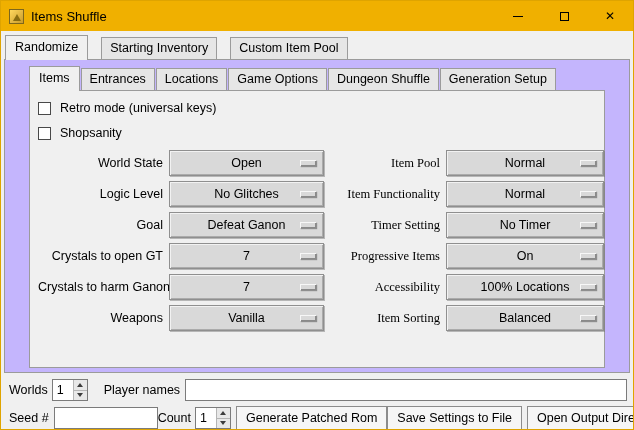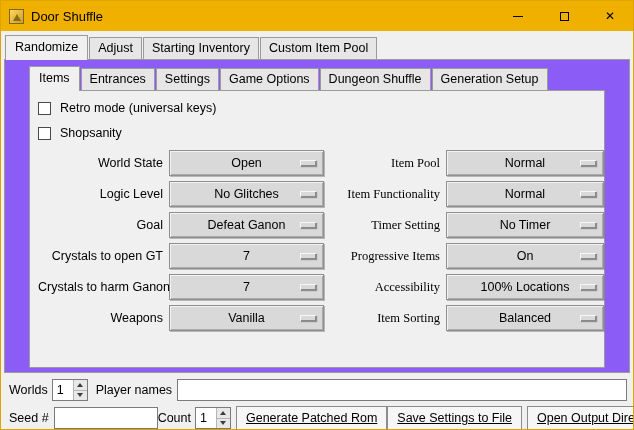--- a/index.html
+++ b/index.html
@@ -32,35 +32,35 @@
     border-bottom: 7px solid #8a6d10;
   }
   .title { font-size: 13px; }
   .win-controls { margin-left: auto; display: flex; height: 100%; }
   .win-btn { width: 46px; height: 100%; display: flex; align-items: center; justify-content: center; }
   .glyph-min { width: 10px; height: 1px; background: #000; }
   .glyph-max { width: 9px; height: 9px; border: 1px solid #000; }
   .glyph-close { font-size: 12px; line-height: 1; }
   
   .tabs { display: flex; align-items: flex-end; position: relative; z-index: 2; }
-  .tabs.level1 { padding: 3px 0 0 4px; }
+  .tabs.level1 { padding: 3px 0 0 4px; gap: 12px; }
   .tabs.level2 { padding-top: 2px; }
   .tab {
     font-size: 12.5px; padding: 3px 8px 4px;
     border: 1px solid #9b9b9b; border-bottom: none;
     background: #e6e6e6; margin-right: 1px; white-space: nowrap;
   }
   .tab.active {
     position: relative; top: 1px; z-index: 5;
     background: #f0f0f0; padding: 4px 9px 6px;
   }
   
   .pane1 {
     margin: 0 3px; border: 1px solid #9b9b9b;
-    height: 314px; background: #8b5cf6; position: relative; z-index: 1;
+    height: 314px; background: #c4b5fd; position: relative; z-index: 1;
   }
   .nb2 { margin: 3px 24px 0; }
   .pane2 {
     border: 1px solid #9b9b9b; height: 278px;
     background: #f0f0f0; position: relative; z-index: 1;
   }
   .pane2-inner { padding: 6px 0 0 8px; }
   
   .check-row { display: flex; align-items: center; height: 22px; margin-bottom: 3px; }
   .checkbox {
@@ -90,76 +90,75 @@
   .footer { padding: 5px 6px 0 8px; }
   .frow { display: flex; align-items: center; height: 24px; margin-bottom: 4px; }
   .flabel { font-size: 12.5px; white-space: nowrap; }
   .entry {
     height: 22px; border: 1px solid #7b7b7b; background: #fff;
     font-family: "Liberation Sans", sans-serif; font-size: 12.5px;
     padding: 0 4px; outline: none;
   }
   .grow { flex: 1 1 auto; margin-left: 5px; }
   .seed { width: 104px; margin-left: 5px; }
-  .pn-label { margin-left: 8px; }
+  .pn-label { margin-left: 16px; }
   .count-label { margin-left: 0; }
   .spin { display: flex; height: 22px; border: 1px solid #7b7b7b; background: #fff; margin-left: 4px; }
   .spin-val {
     width: 20px; border: none; outline: none;
     font-family: "Liberation Sans", sans-serif; font-size: 12.5px; padding: 0 2px 0 4px;
   }
   .spin-arrows { width: 14px; display: flex; flex-direction: column; border-left: 1px solid #b5b5b5; }
   .spin-btn { flex: 1; display: flex; align-items: center; justify-content: center; background: #e8e8e8; }
   .spin-btn + .spin-btn { border-top: 1px solid #b5b5b5; }
   .tri-up { width: 0; height: 0; border-left: 3px solid transparent; border-right: 3px solid transparent; border-bottom: 4px solid #3c3c3c; }
   .tri-down { width: 0; height: 0; border-left: 3px solid transparent; border-right: 3px solid transparent; border-top: 4px solid #3c3c3c; }
   .btn {
     height: 24px; padding: 0 9px; margin-left: 5px;
     font-family: "Liberation Sans", sans-serif; font-size: 12.5px;
-    background: #f6f6f6; border: 1px solid #8c8c8c; white-space: nowrap; text-decoration: underline;
+    background: #f6f6f6; border: 1px solid #8c8c8c; white-space: nowrap;
   }
   .ml-auto { margin-left: auto; }
 </style>
 </head>
 <body>
 
 <div class="window">
 
   <div class="titlebar">
     <span class="app-icon">
         <span class="tri"></span>
       </span>
-    <span class="title">Door Shuffle</span>
+    <span class="title">Items Shuffle</span>
     <div class="win-controls">
       <div class="win-btn">
           <span class="glyph-min"></span>
         </div>
       <div class="win-btn">
           <span class="glyph-max"></span>
         </div>
       <div class="win-btn">
           <span class="glyph-close">✕</span>
         </div>
     </div>
   </div>
 
   <div class="tabs level1">
     <div class="tab active">Randomize</div>
-    <div class="tab">Adjust</div>
     <div class="tab">Starting Inventory</div>
     <div class="tab">Custom Item Pool</div>
   </div>
 
   <div class="pane1">
     <div class="nb2">
 
       <div class="tabs level2">
         <div class="tab active">Items</div>
         <div class="tab">Entrances</div>
-        <div class="tab">Settings</div>
+        <div class="tab">Locations</div>
         <div class="tab">Game Options</div>
         <div class="tab">Dungeon Shuffle</div>
         <div class="tab">Generation Setup</div>
       </div>
 
       <div class="pane2">
         <div class="pane2-inner">
 
           <div class="check-row">
             <span class="checkbox"></span>

